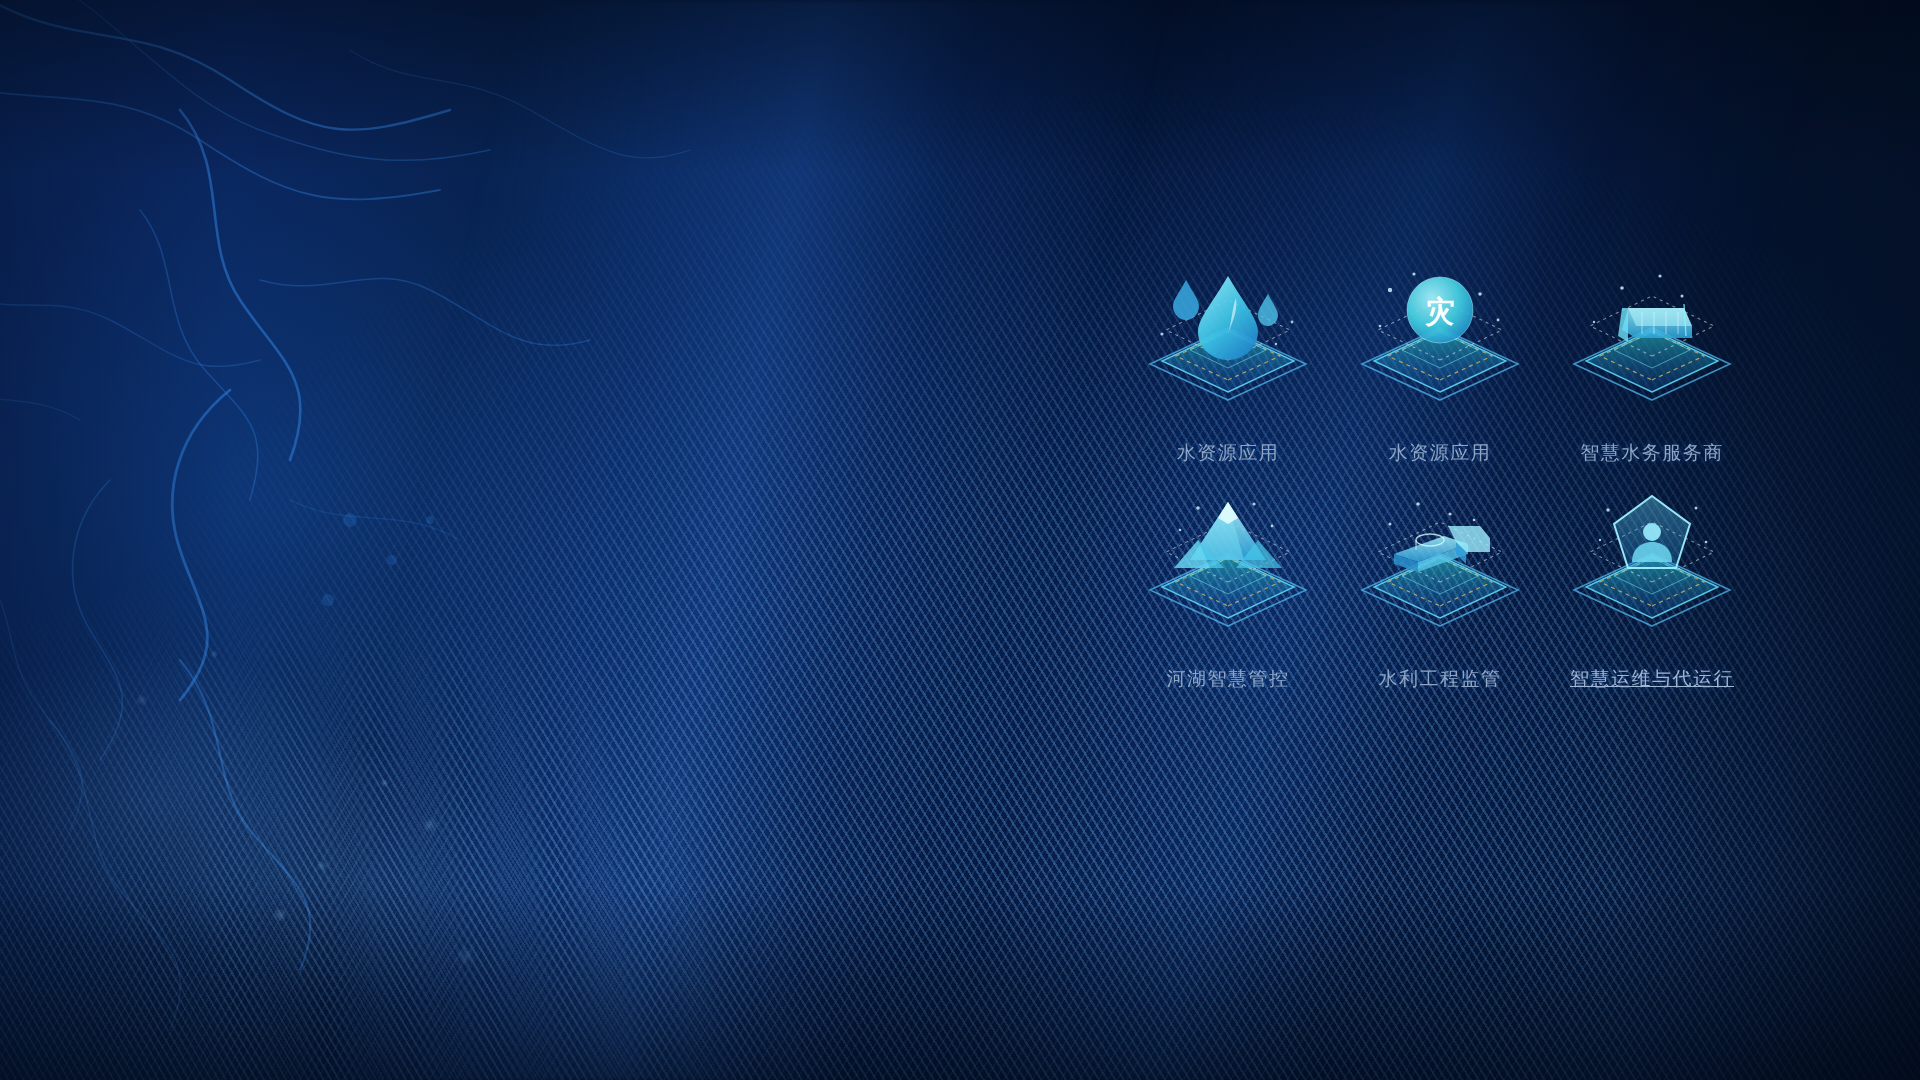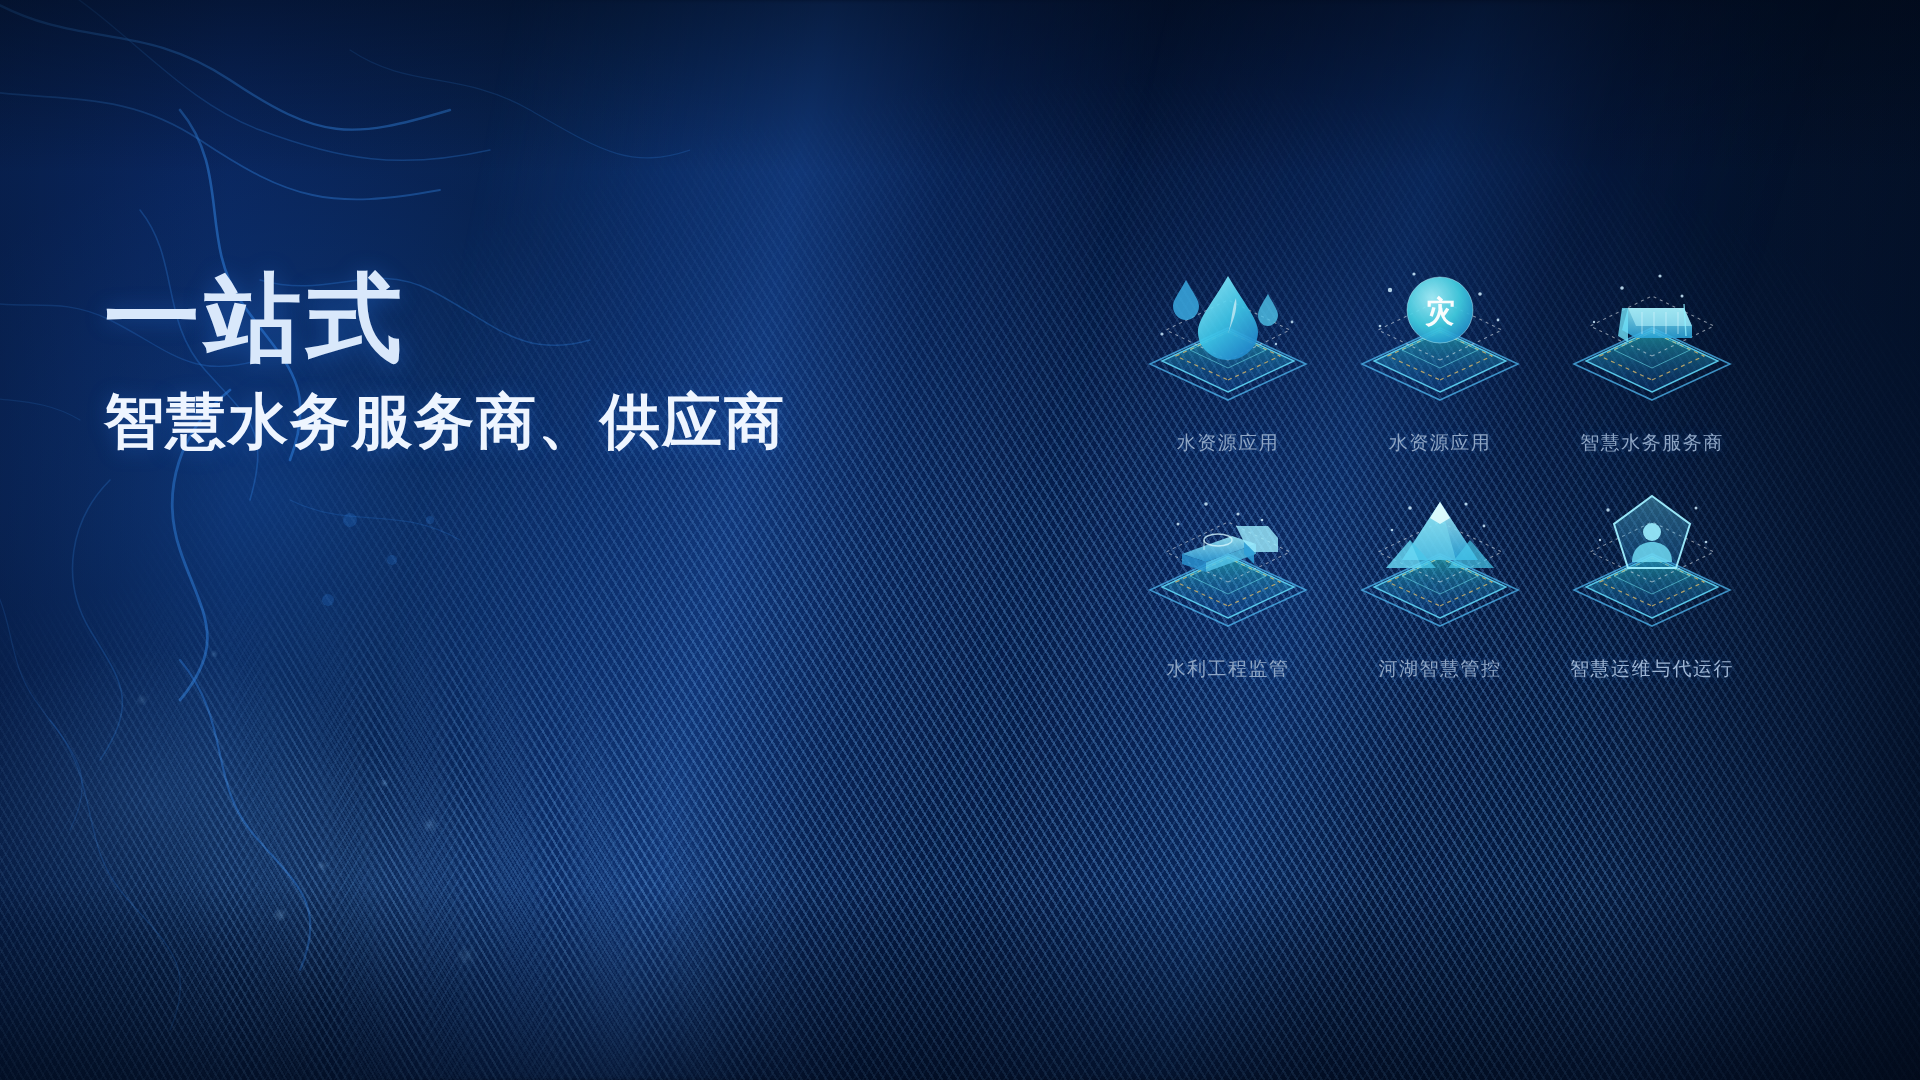--- a/index.html
+++ b/index.html
@@ -160,28 +160,28 @@
     align-items: center;
   }
   .art {
     position: relative;
     width: 176px;
     height: 160px;
     margin-top: 2px;
   }
   .art svg { position: absolute; left: 0; top: 0; width: 176px; height: 160px; overflow: visible; }
   .caption {
-    margin-top: 6px;
+    margin-top: 16px;
     font-size: 19px;
     letter-spacing: 1.5px;
     color: #8fa6c4;
     white-space: nowrap;
     text-shadow: 0 0 10px rgba(40,100,190,0.4);
   }
-  .caption.bright { color: #9fb6d4; }
+  .caption.bright { color: #9fb6d4; text-decoration: underline; }
 </style>
 </head>
 <body>
 
 <div id="stage">
 
   <div class="layer band-light"></div>
   <div class="layer band-light2"></div>
 
   <div class="layer veins">
@@ -210,24 +210,20 @@
         <circle cx="398" cy="640" r="6"></circle>
       </g>
     </svg>
   </div>
 
   <div class="layer mesh"></div>
   <div class="layer mesh-left"></div>
   <div class="layer foam"></div>
   <div class="layer vignette"></div>
 
-  <div id="headline">
-    <h1 class="h-main">一站式</h1>
-    <h2 class="h-sub">智慧水务服务商、供应商</h2>
-  </div>
 
   <div id="icon-grid">
 
     <div class="cell">
       <div class="art">
         <svg viewBox="0 0 176 160" aria-hidden="true">
           <defs>
             <linearGradient id="plat1" x1="0" y1="0" x2="0" y2="1">
               <stop offset="0" stop-color="#2fd6d0" stop-opacity="0.55"></stop>
               <stop offset="1" stop-color="#1a6fd0" stop-opacity="0.18"></stop>
@@ -330,20 +326,59 @@
           <path d="M120 40 L122 72" stroke="#8ff0ff" stroke-width="1.4" opacity="0.8"></path>
           <g fill="#cfeeff" opacity="0.85">
             <circle cx="58" cy="24" r="1.8"></circle>
               <circle cx="96" cy="12" r="1.6"></circle>
             <circle cx="118" cy="32" r="1.5"></circle>
               <circle cx="30" cy="58" r="1.2"></circle>
           </g>
         </svg>
       </div>
       <div class="caption">智慧水务服务商</div>
+    </div>
+
+    <div class="cell">
+      <div class="art">
+        <svg viewBox="0 0 176 160" aria-hidden="true">
+          <defs>
+            <linearGradient id="plat5" x1="0" y1="0" x2="0" y2="1">
+              <stop offset="0" stop-color="#2fd6d0" stop-opacity="0.55"></stop>
+              <stop offset="1" stop-color="#1a6fd0" stop-opacity="0.18"></stop>
+            </linearGradient>
+            <linearGradient id="mt5" x1="0" y1="0" x2="0" y2="1">
+              <stop offset="0" stop-color="#b8f8ff"></stop>
+              <stop offset="1" stop-color="#2ba9de"></stop>
+            </linearGradient>
+          </defs>
+          <g>
+            <path d="M88 136 L166 100 L88 64 L10 100 Z" fill="none" stroke="#4fb8f0" stroke-opacity="0.75" stroke-width="1.6"></path>
+            <path d="M88 128 L154 97 L88 66 L22 97 Z" fill="url(#plat5)" stroke="#5fd6f5" stroke-opacity="0.9" stroke-width="1.4"></path>
+            <path d="M88 116 L140 92 L88 68 L36 92 Z" fill="none" stroke="#d8b86a" stroke-opacity="0.8" stroke-width="1.2" stroke-dasharray="4 4"></path>
+            <path d="M88 104 L126 86 L88 68 L50 86 Z" fill="none" stroke="#6fe6f0" stroke-opacity="0.55" stroke-width="1"></path>
+            <path d="M88 92 L150 62 L88 32 L26 62 Z" fill="none" stroke="#e4e9ee" stroke-opacity="0.55" stroke-width="1.1" stroke-dasharray="3 4"></path>
+          </g>
+
+          <path d="M88 12 L126 70 L50 70 Z" fill="url(#mt5)" opacity="0.88"></path>
+          <path d="M88 12 L104 70 L50 70 Z" fill="#7fe4f7" opacity="0.45"></path>
+          <path d="M88 12 L98 28 L88 34 L78 28 Z" fill="#e8ffff" opacity="0.85"></path>
+
+          <path d="M58 50 L84 78 L34 78 Z" fill="#49c7ea" opacity="0.75"></path>
+          <path d="M118 50 L142 78 L96 78 Z" fill="#49c7ea" opacity="0.7"></path>
+          <path d="M58 50 L70 78 L34 78 Z" fill="#8fecff" opacity="0.35"></path>
+          <g fill="#cfeeff" opacity="0.85">
+            <circle cx="58" cy="18" r="1.8"></circle>
+              <circle cx="114" cy="14" r="1.6"></circle>
+            <circle cx="132" cy="36" r="1.4"></circle>
+              <circle cx="40" cy="40" r="1.3"></circle>
+          </g>
+        </svg>
+      </div>
+      <div class="caption">河湖智慧管控</div>
     </div>
 
     <div class="cell">
       <div class="art">
         <svg viewBox="0 0 176 160" aria-hidden="true">
           <defs>
             <linearGradient id="plat4" x1="0" y1="0" x2="0" y2="1">
               <stop offset="0" stop-color="#2fd6d0" stop-opacity="0.55"></stop>
               <stop offset="1" stop-color="#1a6fd0" stop-opacity="0.18"></stop>
             </linearGradient>
@@ -375,59 +410,20 @@
           </g>
         </svg>
       </div>
       <div class="caption">水利工程监管</div>
     </div>
 
     <div class="cell">
       <div class="art">
         <svg viewBox="0 0 176 160" aria-hidden="true">
           <defs>
-            <linearGradient id="plat5" x1="0" y1="0" x2="0" y2="1">
-              <stop offset="0" stop-color="#2fd6d0" stop-opacity="0.55"></stop>
-              <stop offset="1" stop-color="#1a6fd0" stop-opacity="0.18"></stop>
-            </linearGradient>
-            <linearGradient id="mt5" x1="0" y1="0" x2="0" y2="1">
-              <stop offset="0" stop-color="#b8f8ff"></stop>
-              <stop offset="1" stop-color="#2ba9de"></stop>
-            </linearGradient>
-          </defs>
-          <g>
-            <path d="M88 136 L166 100 L88 64 L10 100 Z" fill="none" stroke="#4fb8f0" stroke-opacity="0.75" stroke-width="1.6"></path>
-            <path d="M88 128 L154 97 L88 66 L22 97 Z" fill="url(#plat5)" stroke="#5fd6f5" stroke-opacity="0.9" stroke-width="1.4"></path>
-            <path d="M88 116 L140 92 L88 68 L36 92 Z" fill="none" stroke="#d8b86a" stroke-opacity="0.8" stroke-width="1.2" stroke-dasharray="4 4"></path>
-            <path d="M88 104 L126 86 L88 68 L50 86 Z" fill="none" stroke="#6fe6f0" stroke-opacity="0.55" stroke-width="1"></path>
-            <path d="M88 92 L150 62 L88 32 L26 62 Z" fill="none" stroke="#e4e9ee" stroke-opacity="0.55" stroke-width="1.1" stroke-dasharray="3 4"></path>
-          </g>
-
-          <path d="M88 12 L126 70 L50 70 Z" fill="url(#mt5)" opacity="0.88"></path>
-          <path d="M88 12 L104 70 L50 70 Z" fill="#7fe4f7" opacity="0.45"></path>
-          <path d="M88 12 L98 28 L88 34 L78 28 Z" fill="#e8ffff" opacity="0.85"></path>
-
-          <path d="M58 50 L84 78 L34 78 Z" fill="#49c7ea" opacity="0.75"></path>
-          <path d="M118 50 L142 78 L96 78 Z" fill="#49c7ea" opacity="0.7"></path>
-          <path d="M58 50 L70 78 L34 78 Z" fill="#8fecff" opacity="0.35"></path>
-          <g fill="#cfeeff" opacity="0.85">
-            <circle cx="58" cy="18" r="1.8"></circle>
-              <circle cx="114" cy="14" r="1.6"></circle>
-            <circle cx="132" cy="36" r="1.4"></circle>
-              <circle cx="40" cy="40" r="1.3"></circle>
-          </g>
-        </svg>
-      </div>
-      <div class="caption">河湖智慧管控</div>
-    </div>
-
-    <div class="cell">
-      <div class="art">
-        <svg viewBox="0 0 176 160" aria-hidden="true">
-          <defs>
             <linearGradient id="plat6" x1="0" y1="0" x2="0" y2="1">
               <stop offset="0" stop-color="#2fd6d0" stop-opacity="0.55"></stop>
               <stop offset="1" stop-color="#1a6fd0" stop-opacity="0.18"></stop>
             </linearGradient>
             <linearGradient id="shd6" x1="0" y1="0" x2="0" y2="1">
               <stop offset="0" stop-color="#6fe6ff" stop-opacity="0.35"></stop>
               <stop offset="1" stop-color="#1c7ec6" stop-opacity="0.30"></stop>
             </linearGradient>
           </defs>
           <g>

